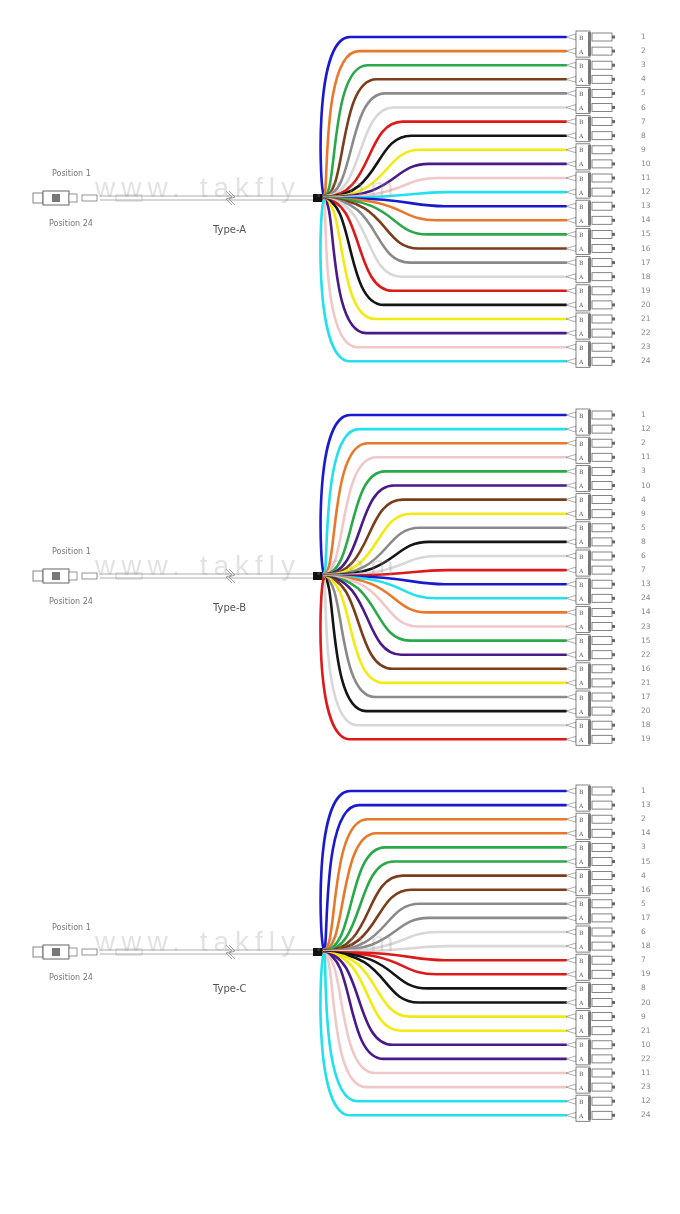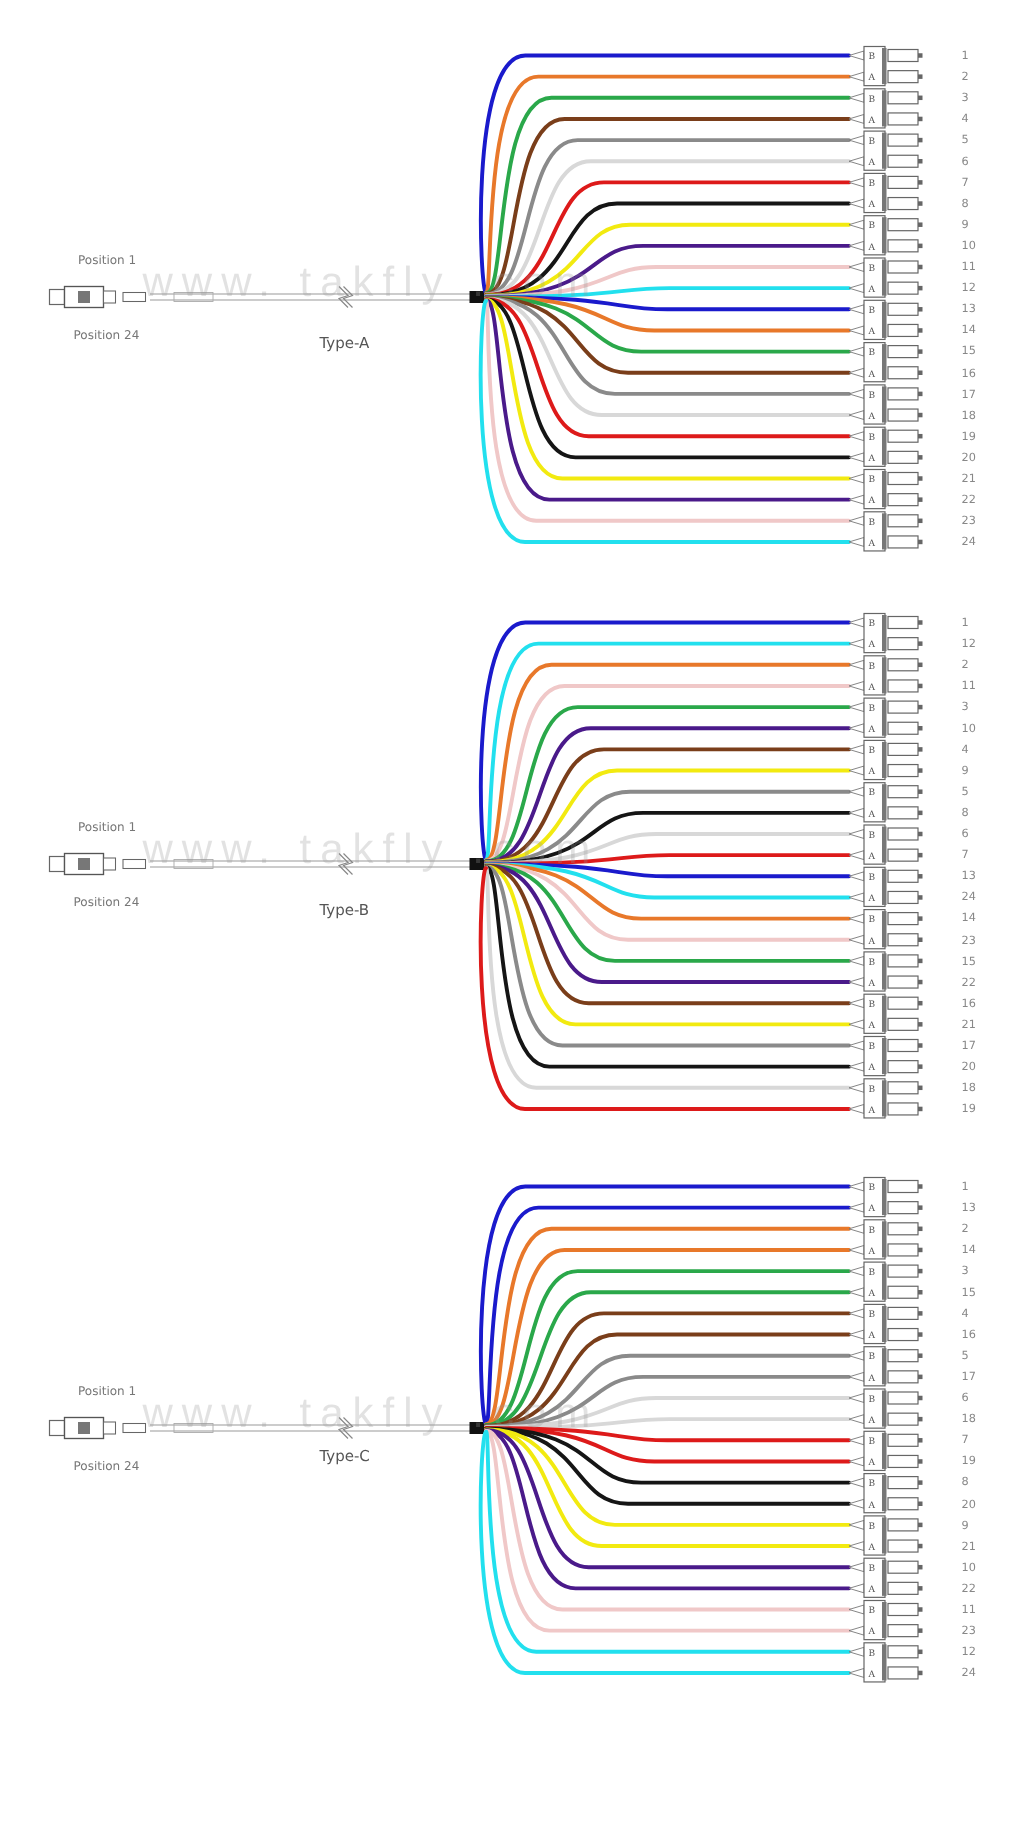--- a/index.html
+++ b/index.html
@@ -625,21 +625,21 @@
         <rect x="592" y="343.2" width="20" height="8" fill="#fff" stroke="#666" stroke-width="0.8"></rect>
         <rect x="612" y="345.7" width="3" height="3" fill="#666"></rect>
         <text x="579" y="349.7" font-size="6" fill="#555" font-family="DejaVu Serif, serif">B</text>
         <rect x="592" y="357.3" width="20" height="8" fill="#fff" stroke="#666" stroke-width="0.8"></rect>
         <rect x="612" y="359.8" width="3" height="3" fill="#666"></rect>
         <text x="579" y="363.8" font-size="6" fill="#555" font-family="DejaVu Serif, serif">A</text>
       </g>
     </svg>
   <div class="lbl" style="left:52px;top:169px;">Position 1</div>
   <div class="lbl" style="left:49px;top:219px;">Position 24</div>
-  <div class="type-lbl" style="left:213px;top:212px;">Type-C</div>
+  <div class="type-lbl" style="left:213px;top:229px;">Type-C</div>
   <div class="watermark" style="left:95px;top:172px;">www. takfly .com</div>
 <div class="num" style="left: 641px; top: 32px;">1</div>
     <div class="num" style="left: 641px; top: 46.1px;">13</div>
     <div class="num" style="left: 641px; top: 60.2px;">2</div>
     <div class="num" style="left: 641px; top: 74.3px;">14</div>
     <div class="num" style="left: 641px; top: 88.4px;">3</div>
     <div class="num" style="left: 641px; top: 102.5px;">15</div>
     <div class="num" style="left: 641px; top: 116.6px;">4</div>
     <div class="num" style="left: 641px; top: 130.7px;">16</div>
     <div class="num" style="left: 641px; top: 144.8px;">5</div>

